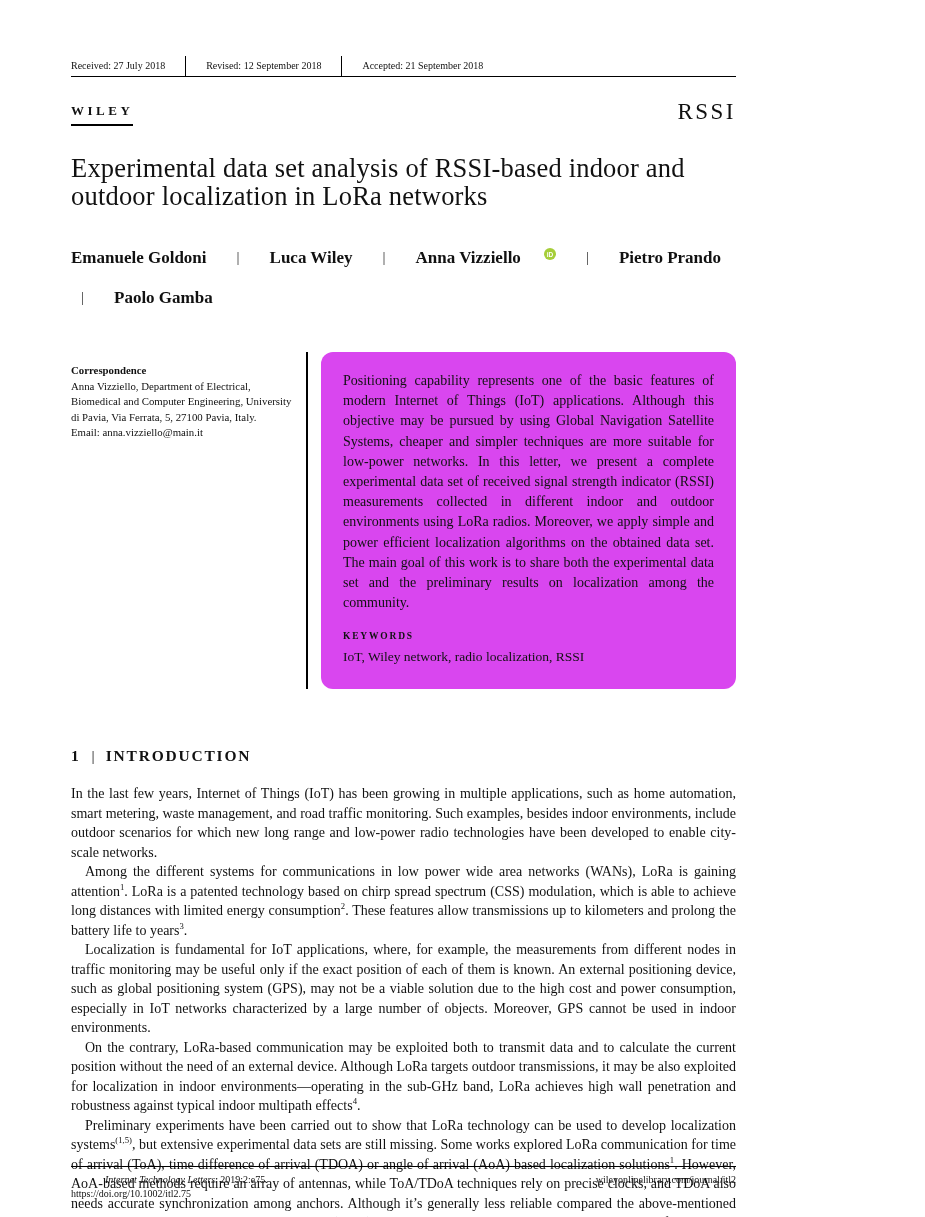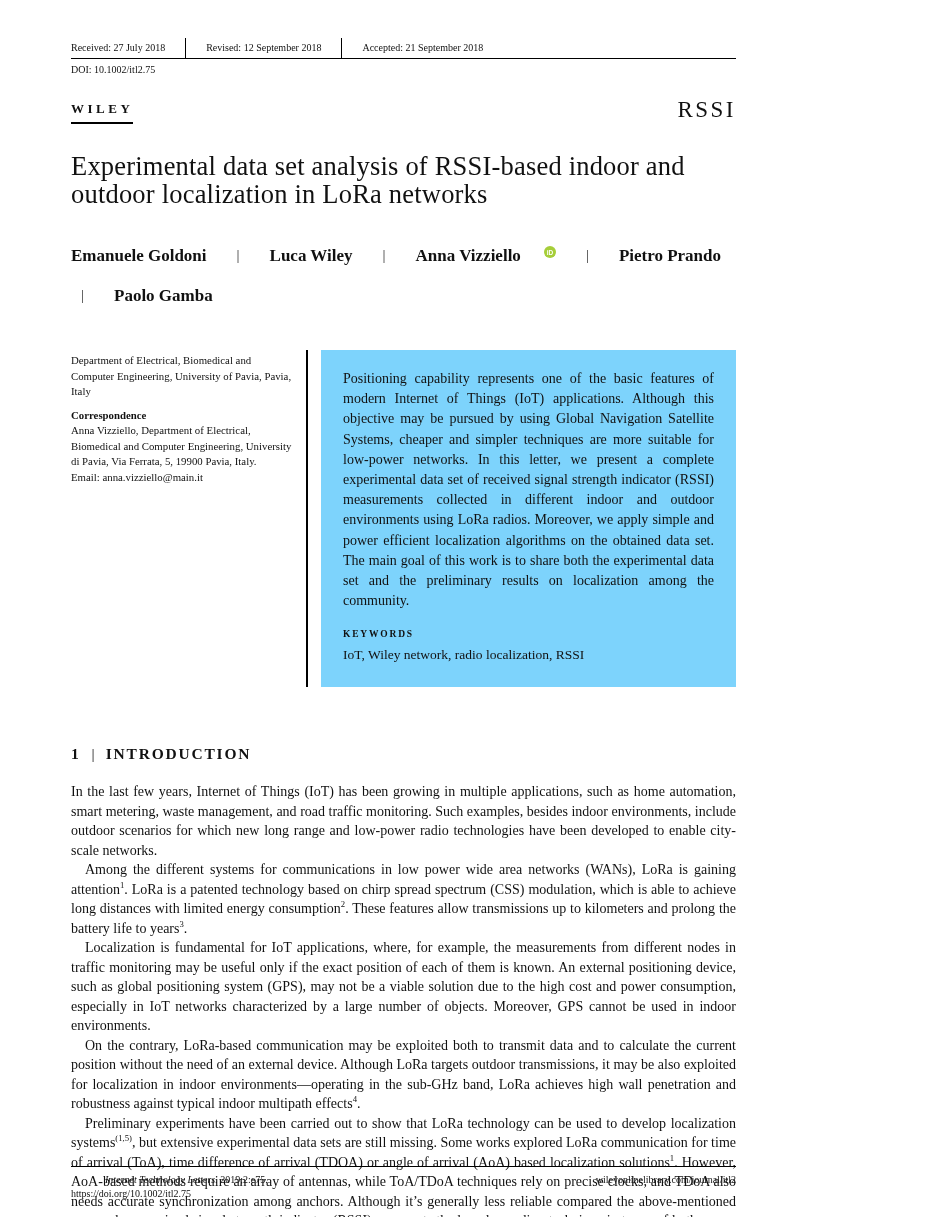--- a/index.html
+++ b/index.html
@@ -6,21 +6,21 @@
   html, body { background: #ffffff; }
   body {
     width: 925px; height: 1217px;
     font-family: "Liberation Serif", "DejaVu Serif", serif;
     color: #111;
     position: relative;
   }
   .page {
     position: relative;
     width: 805px; height: 1217px;
-    padding: 38px 69px 0 71px;
+    padding: 56px 69px 0 71px;
     overflow: hidden;
   }
   
   .dates-row {
     display: flex;
     border-bottom: 1px solid #000;
     font-size: 10px;
   }
   .date-cell {
     padding: 4px 20px 5px 20px;
@@ -85,22 +85,23 @@
     padding-top: 3px;
   }
   .corr-label { font-weight: bold; margin-top: 8px; }
   .main-divider {
     width: 2px; background: #000;
     margin-left: 11px; margin-right: 13px;
     flex: 0 0 2px;
   }
   .abstract-box {
     flex: 1;
-    background: #7dd3fc;
+    background: #d946ef;
     padding: 19px 22px 24px 22px;
+    border-radius: 12px;
   }
   .abstract-text {
     font-size: 14px; line-height: 20.2px;
     text-align: justify;
   }
   .keywords-label {
     margin-top: 18px;
     font-size: 9.5px; font-weight: bold; letter-spacing: 1.8px;
   }
   .keywords {
@@ -147,21 +148,20 @@
 <body>
 
 <div class="page">
 
   <div class="dates-row">
     <div class="date-cell">Received: 27 July 2018</div>
     <div class="date-cell">Revised: 12 September 2018</div>
     <div class="date-cell">Accepted: 21 September 2018</div>
   </div>
 
-  <div class="doi-line">DOI: 10.1002/itl2.75</div>
 
   <div class="type-row">
     <span class="article-type">WILEY</span>
     <span class="wiley-logo">RSSI</span>
   </div>
 
   <h1 class="title">Experimental data set analysis of RSSI-based indoor and outdoor localization in LoRa networks</h1>
 
   <div class="authors">
     <span>Emanuele Goldoni</span>
@@ -171,23 +171,22 @@
     <span>Anna Vizziello</span>
     <span class="orcid">iD</span>
     <span class="author-sep">|</span>
     <span>Pietro Prando</span>
     <span class="author-sep">|</span>
     <span>Paolo Gamba</span>
   </div>
 
   <div class="main-row">
     <div class="side-col">
-      <div>Department of Electrical, Biomedical and Computer Engineering, University of Pavia, Pavia, Italy</div>
       <div class="corr-label">Correspondence</div>
-      <div>Anna Vizziello, Department of Electrical, Biomedical and Computer Engineering, University di Pavia, Via Ferrata, 5, 19900 Pavia, Italy.</div>
+      <div>Anna Vizziello, Department of Electrical, Biomedical and Computer Engineering, University di Pavia, Via Ferrata, 5, 27100 Pavia, Italy.</div>
       <div>Email: anna.vizziello@main.it</div>
     </div>
     <div class="main-divider"></div>
     <div class="abstract-box">
       <div class="abstract-text">Positioning capability represents one of the basic features of modern Internet of Things (IoT) applications. Although this objective may be pursued by using Global Navigation Satellite Systems, cheaper and simpler techniques are more suitable for low-power networks. In this letter, we present a complete experimental data set of received signal strength indicator (RSSI) measurements collected in different indoor and outdoor environments using LoRa radios. Moreover, we apply simple and power efficient localization algorithms on the obtained data set. The main goal of this work is to share both the experimental data set and the preliminary results on localization among the community.</div>
       <div class="keywords-label">KEYWORDS</div>
       <div class="keywords">IoT, Wiley network, radio localization, RSSI</div>
     </div>
   </div>
 

